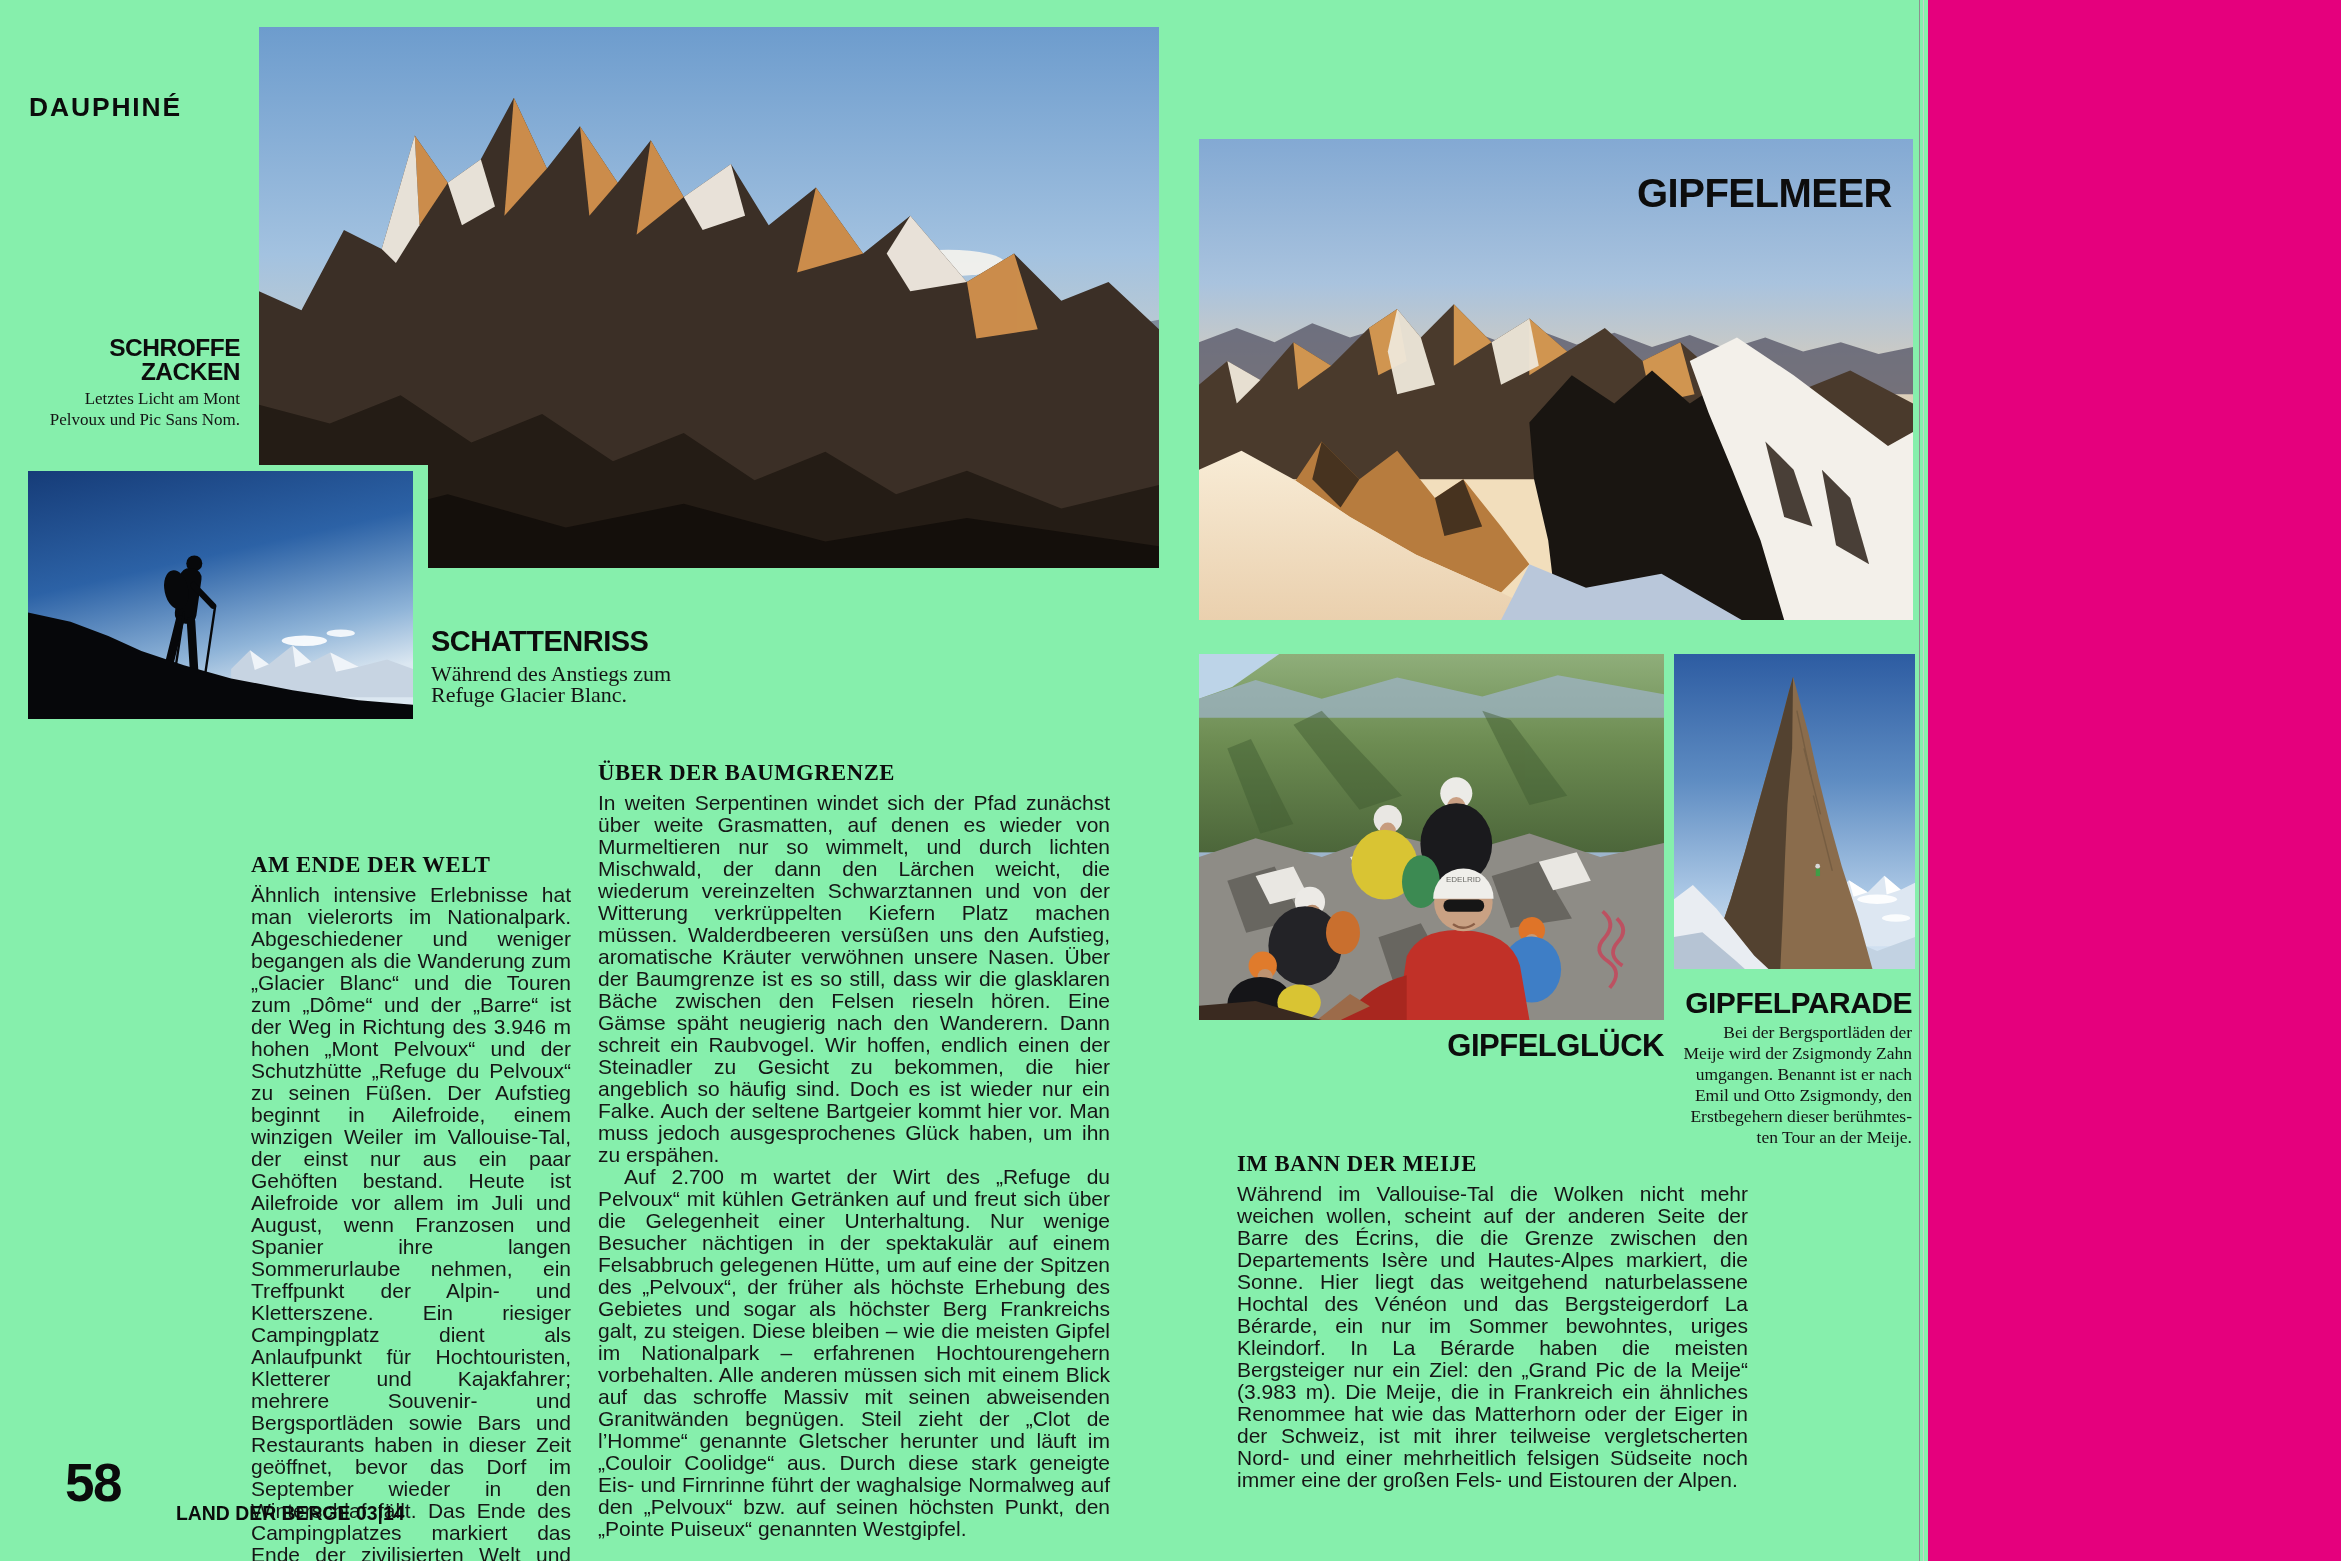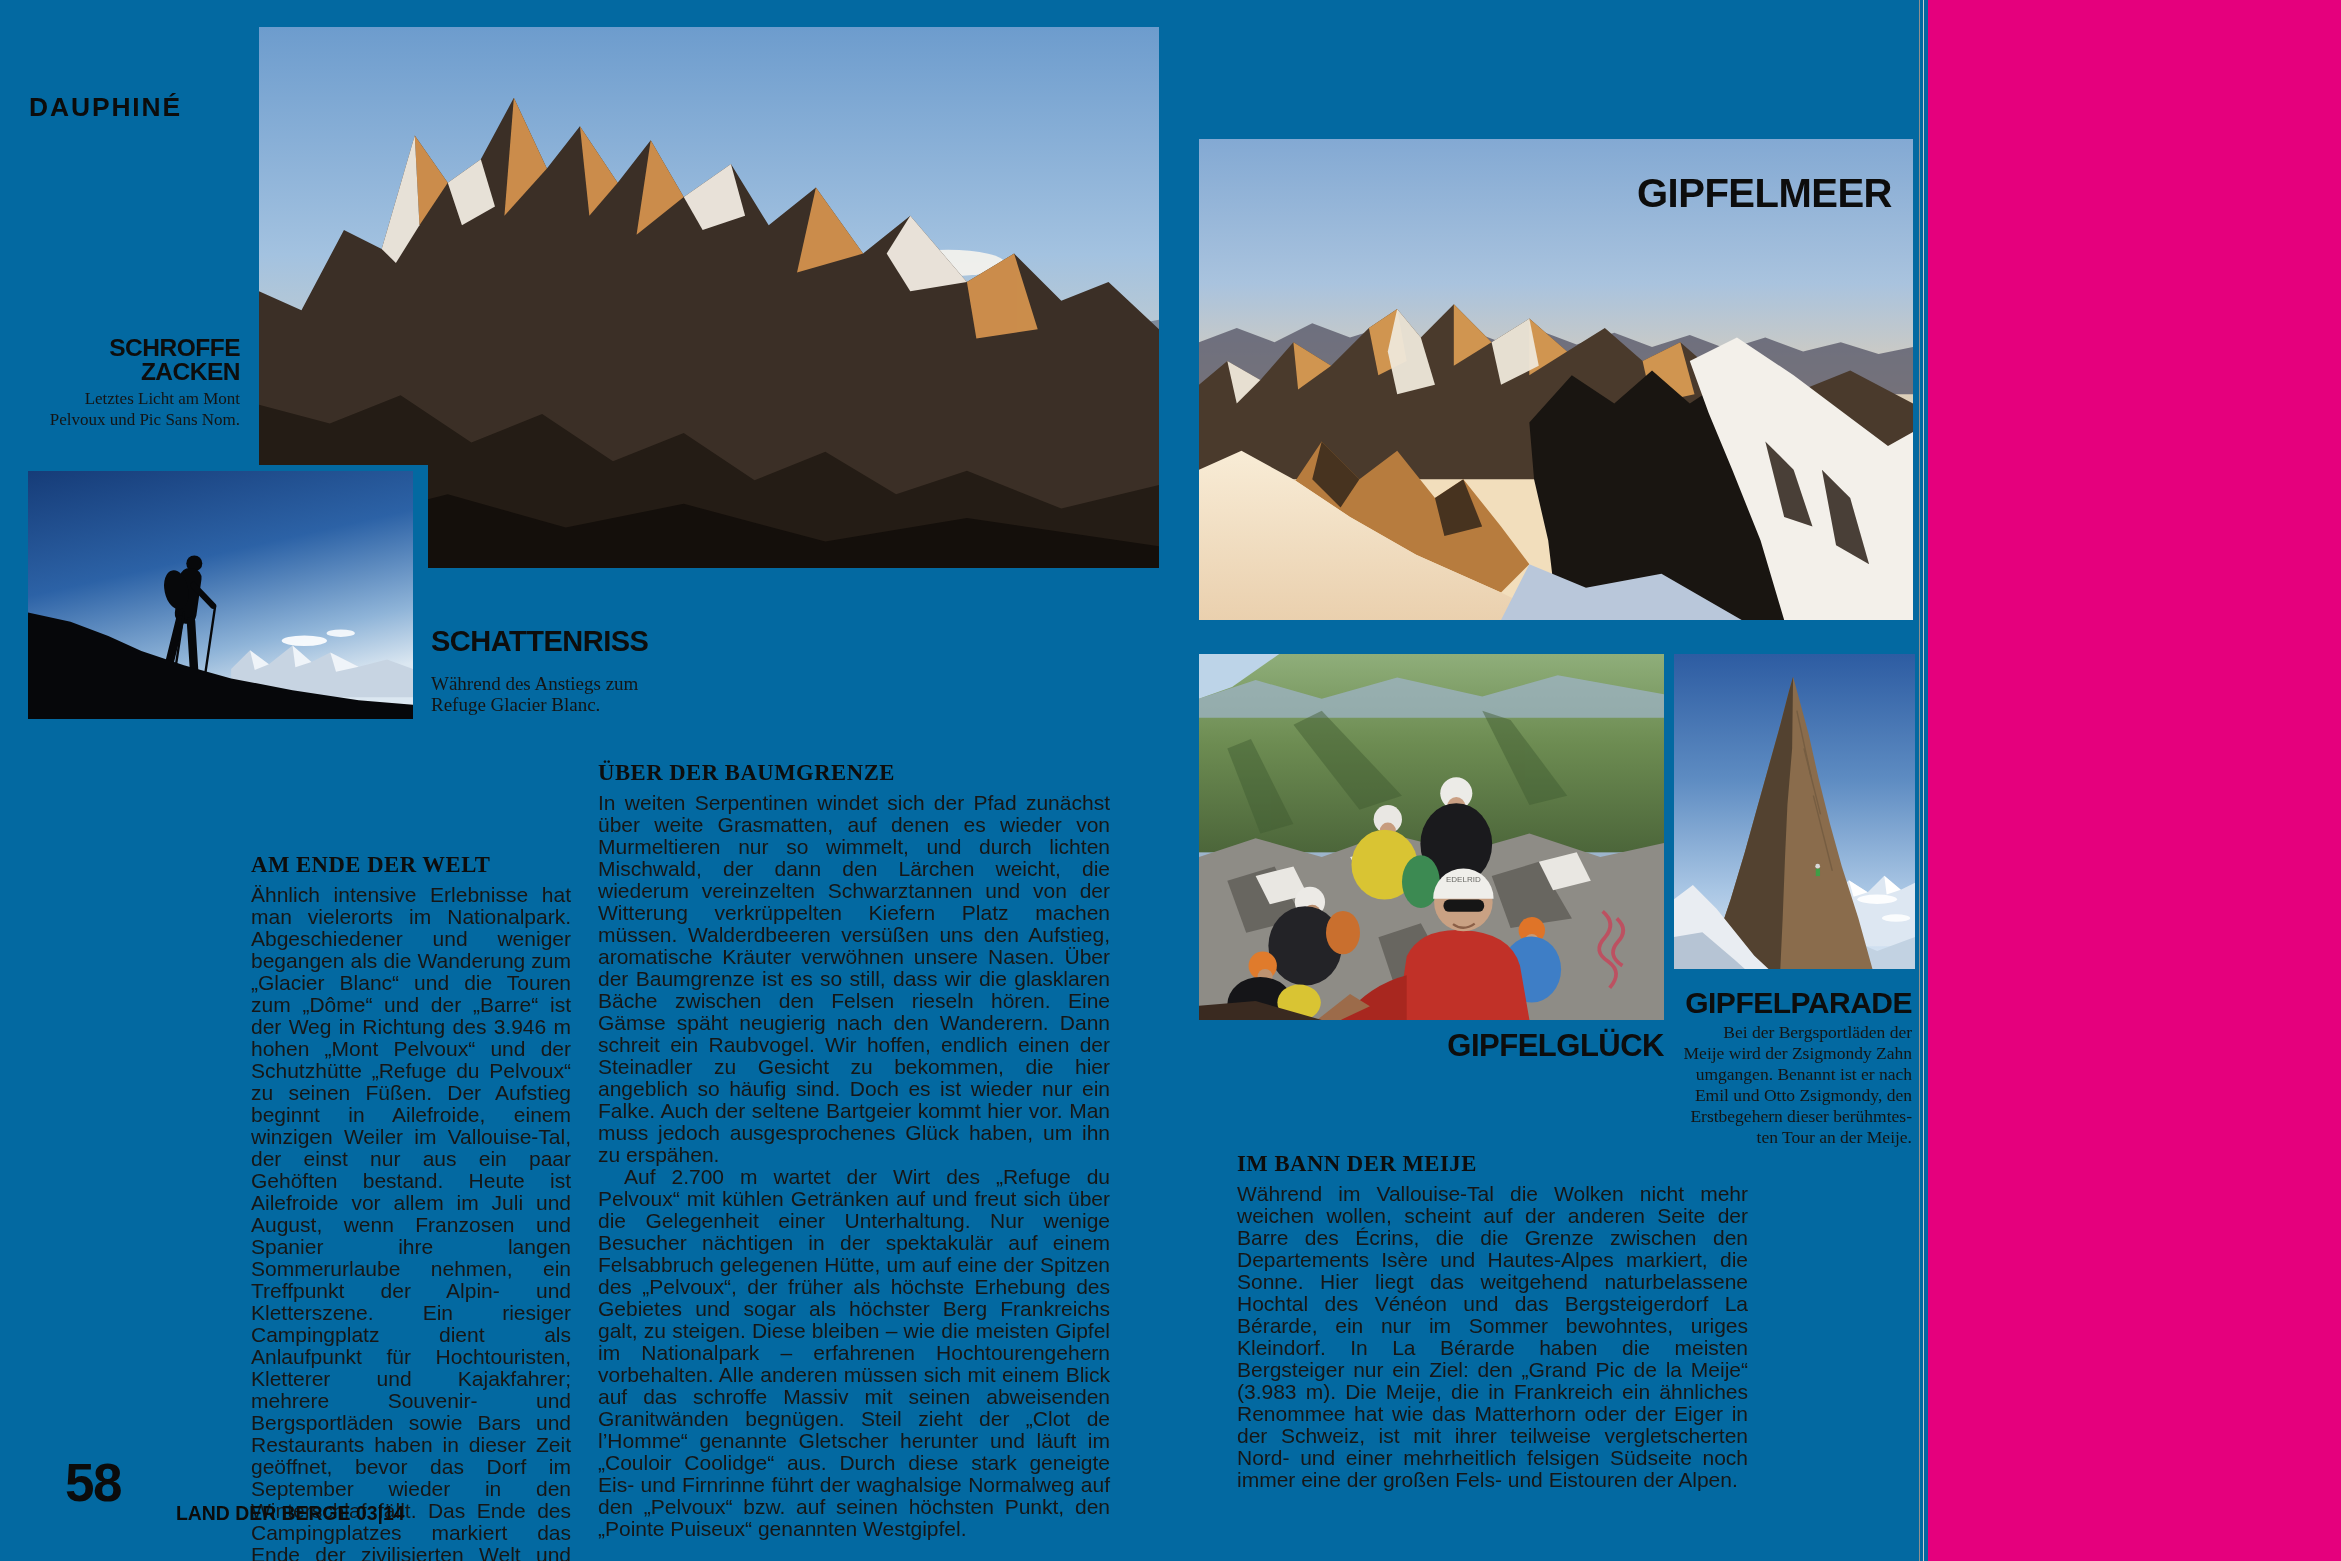--- a/index.html
+++ b/index.html
@@ -1,16 +1,16 @@
 <!DOCTYPE html>
 <html lang="de" style="font-size:7.6px"><head>
 <meta charset="utf-8">
 <style>
   html,body{margin:0;padding:0;background:#ffffff;}
-  #page{position:relative;width:2342px;height:1561px;background:#0369a1;overflow:hidden;
+  #page{position:relative;width:2342px;height:1561px;background:#86efac;overflow:hidden;
         font-family:"Liberation Serif",serif;color:#161616;}
   .abs{position:absolute;}
   .photo{position:absolute;overflow:hidden;background:#9db5cc;}
   .photo svg{display:block;width:100%;height:100%;}
 
   
   .kicker{font-family:"Liberation Sans",sans-serif;font-weight:900;font-size:26.4px;line-height:1;
           letter-spacing:1.9px;color:#0c0c0c;}
   .cap-head{font-family:"Liberation Sans",sans-serif;font-weight:800;color:#0d0d0d;letter-spacing:-0.5px;}
   .cap-body{font-family:"Liberation Serif",serif;color:#141414;}
@@ -121,21 +121,21 @@
       <div>ZACKEN</div>
     </div>
     <div class="cap-body" style="font-size:17px;line-height:21px;margin-top:4.7px;">
       <div>Letztes Licht am Mont</div>
       <div>Pelvoux und Pic Sans Nom.</div>
     </div>
   </div>
 
   <div class="abs" style="left:431px;top:627px;width:312px;">
     <div class="cap-head" style="font-size:29px;line-height:29px;">SCHATTENRISS</div>
-    <div class="cap-body" style="font-size:19px;line-height:21px;margin-top:17px;">
+    <div class="cap-body" style="font-size:22px;line-height:21px;margin-top:7px;">
       <div>Während des Anstiegs zum</div>
       <div>Refuge Glacier Blanc.</div>
     </div>
   </div>
 
   <div class="photo" style="left:1199px;top:139px;width:714px;height:481px;">
     <svg viewBox="0 0 1513 1018" preserveAspectRatio="none">
       <defs>
         <linearGradient id="sky2" x1="0" y1="0" x2="0" y2="1">
           <stop offset="0" stop-color="#83a9d3"></stop>

